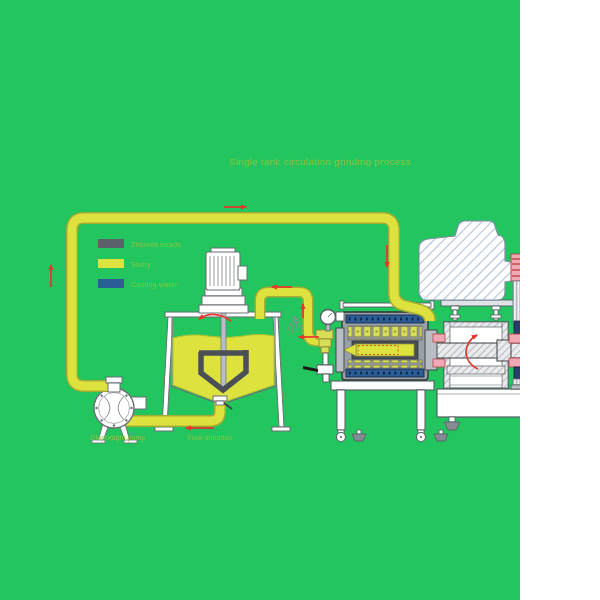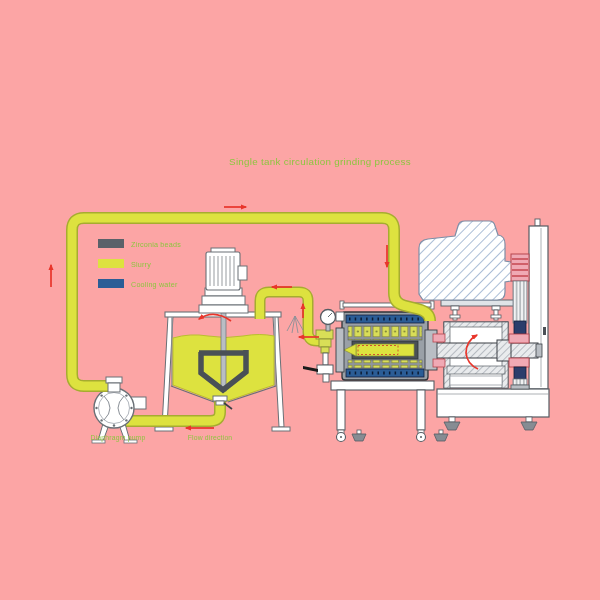--- a/index.html
+++ b/index.html
@@ -1,16 +1,16 @@
 <!DOCTYPE html>
 <html><head>
 <meta charset="utf-8">
 <style>
   html,body{margin:0;padding:0;background:#ffffff;}
-  .page{width:600px;height:600px;background:#fca5a5;position:relative;overflow:hidden;
+  .page{width:520px;height:600px;background:#22c55e;position:relative;overflow:hidden;
         font-family:"Liberation Sans", sans-serif;}
   svg text{font-family:"Liberation Sans", sans-serif;}
 </style>
 </head>
 <body>
 
 <div class="page">
 <svg width="600" height="600" viewBox="0 0 600 600">
   <defs>
     <pattern id="hatchBlue" width="7" height="7" patternTransform="rotate(45)" patternUnits="userSpaceOnUse">

